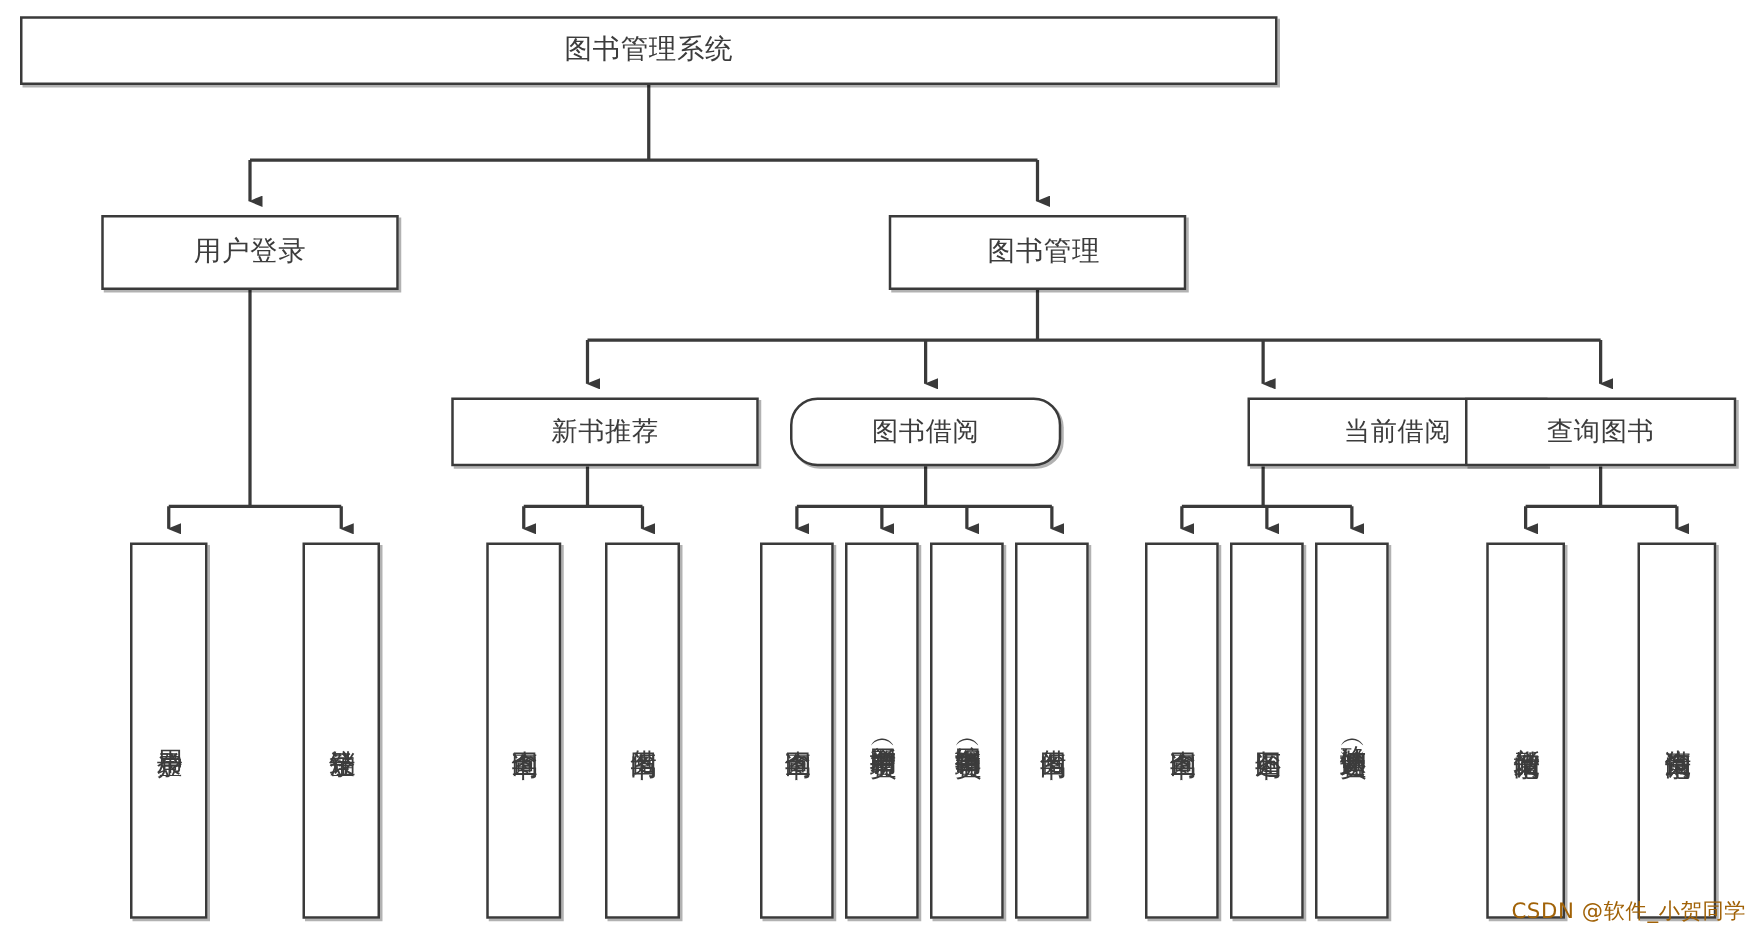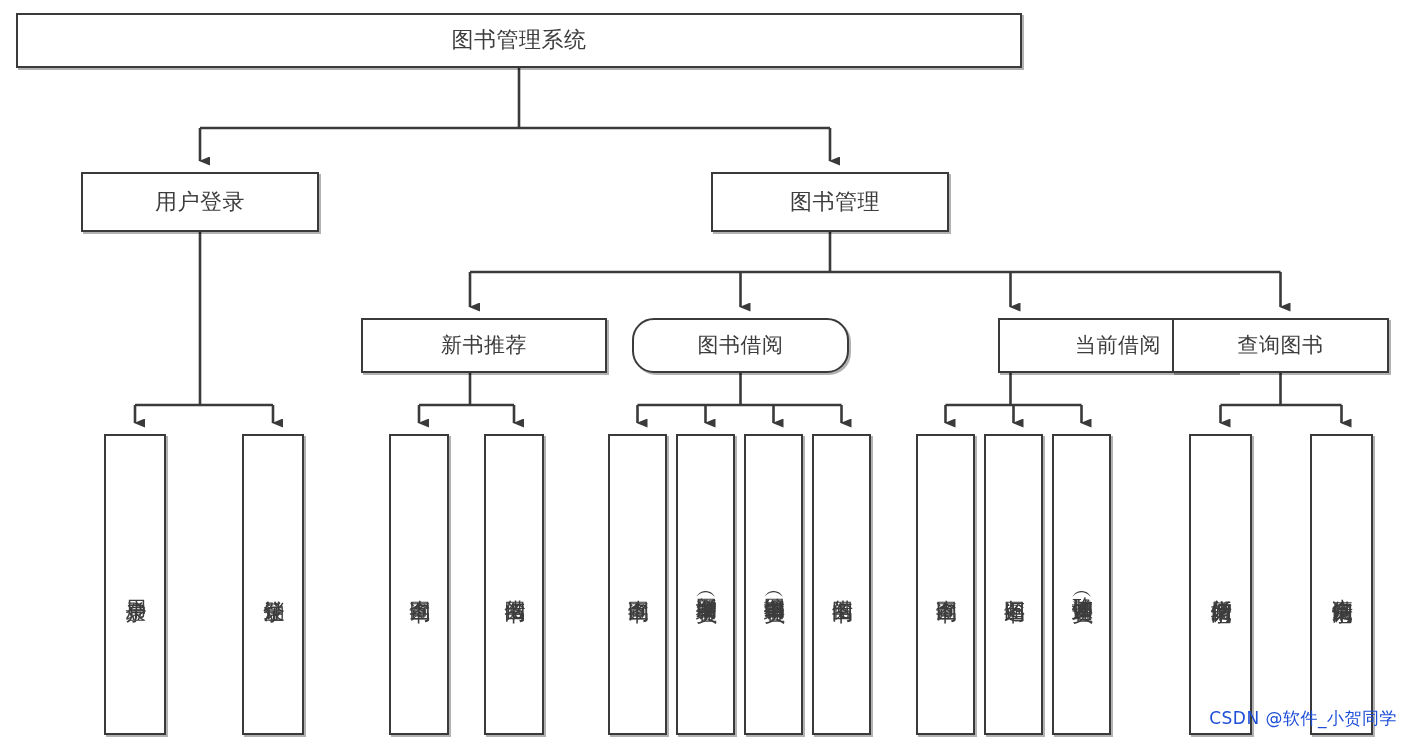--- a/index.html
+++ b/index.html
@@ -40,22 +40,22 @@
     line-height:1.14;
     letter-spacing:1px;
   }
   .node-box.root .node-label{font-size:22px;}
   .node-box.tier2 .node-label{font-size:22px;}
   .node-box.tier3 .node-label{font-size:21px;}
 
   .watermark{
     position:absolute;
     right:8px;
-    bottom:17px;
-    color:#1d4ed8;
+    bottom:7px;
+    color:#a16207;
     font-size:17px;
     letter-spacing:0.5px;
     white-space:nowrap;
     user-select:none;
   }
 </style>
 </head>
 <body>
 
 <div id="diagram-root">

